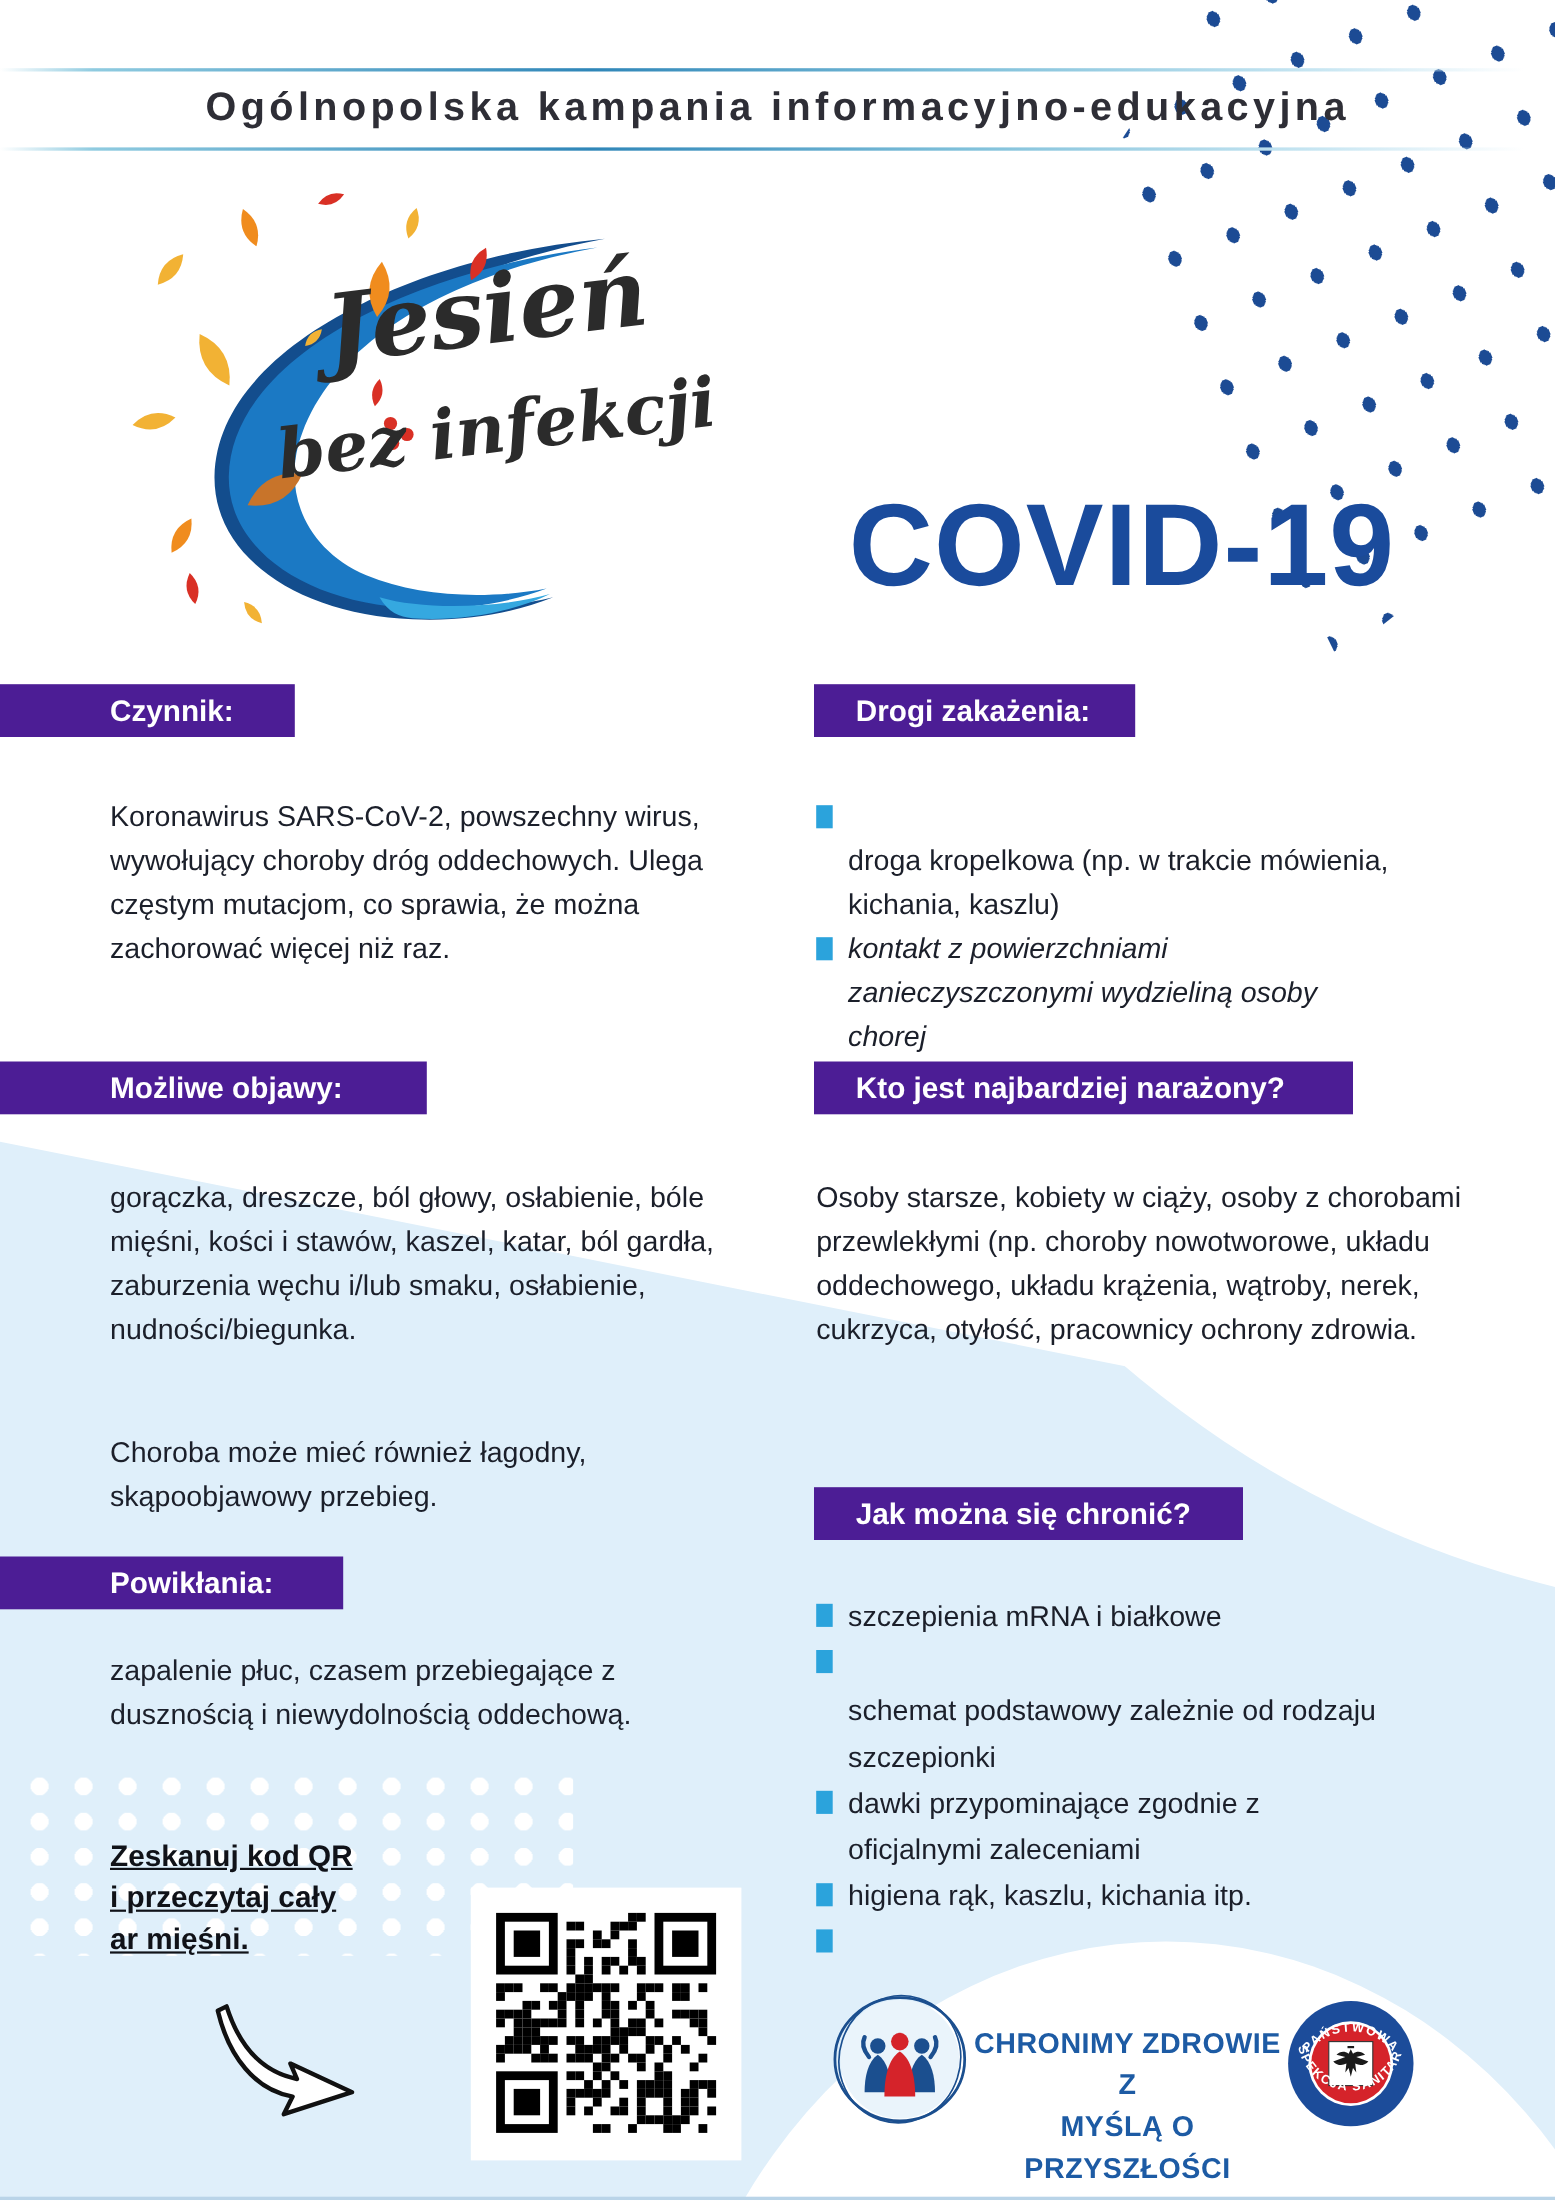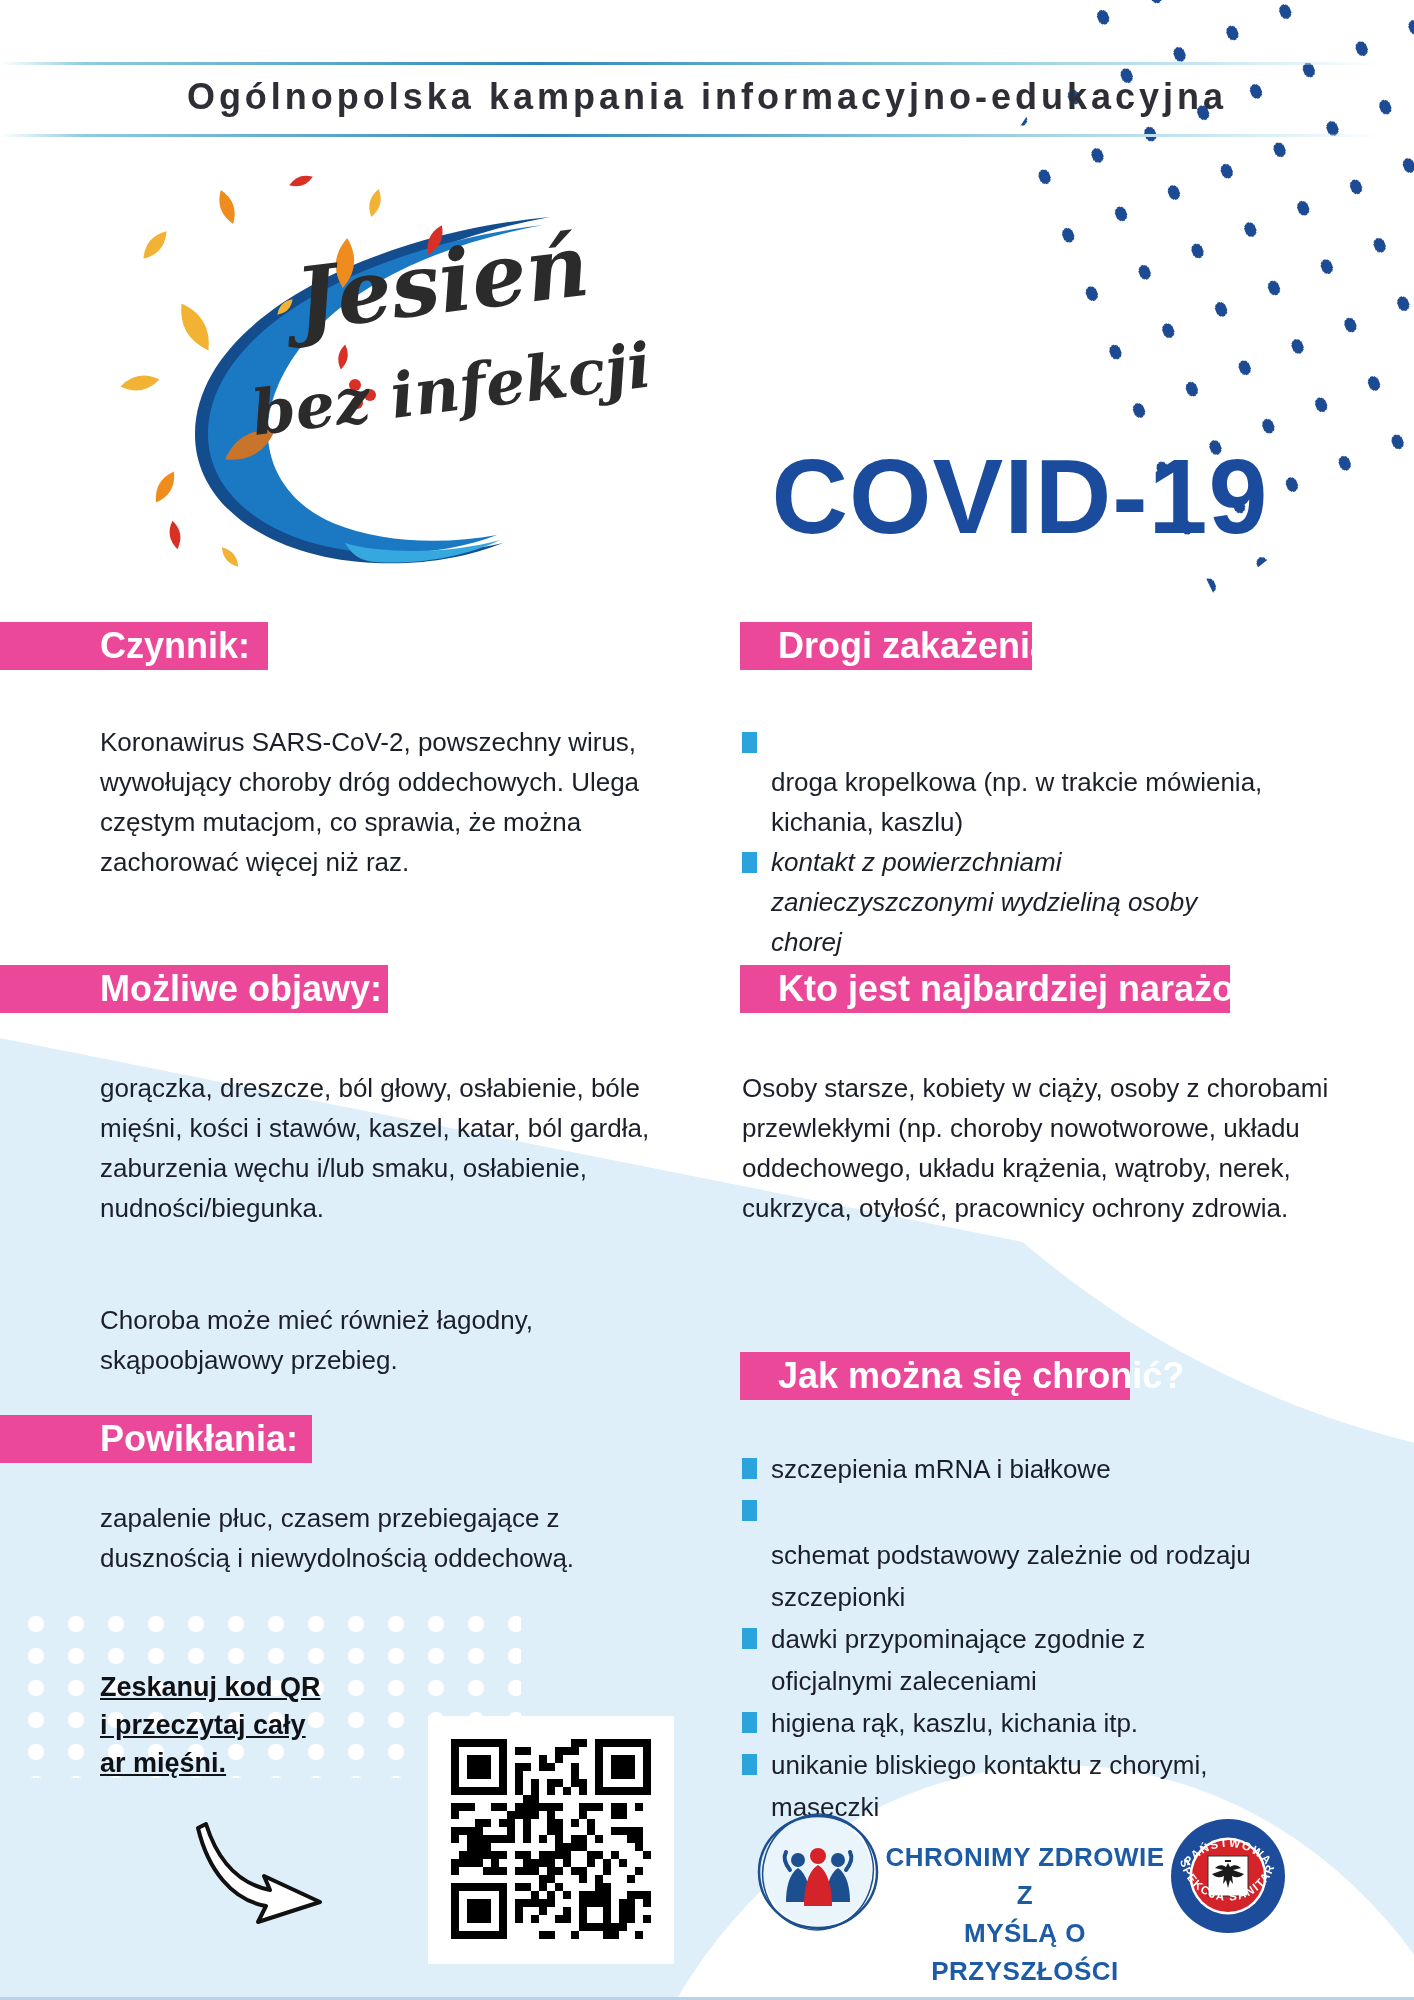--- a/index.html
+++ b/index.html
@@ -24,22 +24,22 @@
   .campaign{position:absolute;left:0;top:76px;width:100%;text-align:center;z-index:2;
       font-size:36px;letter-spacing:4px;color:#2e2e36;}
   .campaign .reg{font-weight:600;}
   .campaign .bold{font-weight:800;}
 
   
   .covid-title{position:absolute;left:700px;top:436px;width:640px;text-align:center;z-index:2;
       font-size:106px;font-weight:800;letter-spacing:1px;color:#1a4b9c;}
 
   
-  .secbox{position:absolute;height:48px;line-height:48px;background:#ec4899;color:#ffffff;
-      font-size:36px;font-weight:700;z-index:2;white-space:nowrap;}
+  .secbox{position:absolute;height:48px;line-height:48px;background:#4c1d95;color:#ffffff;
+      font-size:27px;font-weight:700;z-index:2;white-space:nowrap;}
   .secbox.left{left:0;padding-left:100px;}
   .secbox.right{left:740px;padding-left:38px;}
 
   
   .body-text{position:absolute;font-size:26px;line-height:40px;color:#1b1f2a;z-index:2;}
 
   .blist{position:absolute;z-index:2;font-size:26px;line-height:40px;color:#1b1f2a;}
   .blist .li{display:flex;align-items:flex-start;}
   .blist .sq{flex:none;width:15px;height:21px;margin:10px 14px 0 0;background:#2ba3dc;}
 
@@ -175,21 +175,20 @@
     <div class="li">
       <span class="sq"></span>
       <span style="max-width:480px;">dawki przypominające zgodnie z oficjalnymi zaleceniami</span>
     </div>
     <div class="li">
       <span class="sq"></span>
       <span style="max-width:480px;">higiena rąk, kaszlu, kichania itp.</span>
     </div>
     <div class="li">
       <span class="sq"></span>
-      <span style="max-width:480px;">unikanie bliskiego kontaktu z chorymi, maseczki</span>
     </div>
   </div>
 
   <div class="scan-text">
     <div>Zeskanuj kod QR</div>
     <div>i przeczytaj cały</div>
     <div>ar mięśni.</div>
   </div>
 
   <svg class="abs z3" style="left:192px;top:1818px;" width="140" height="110" viewBox="0 0 140 110">

